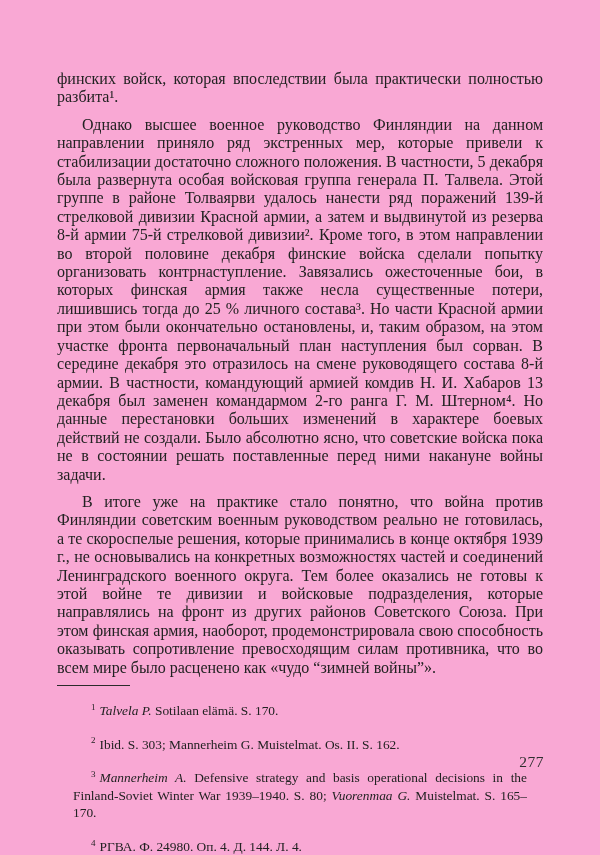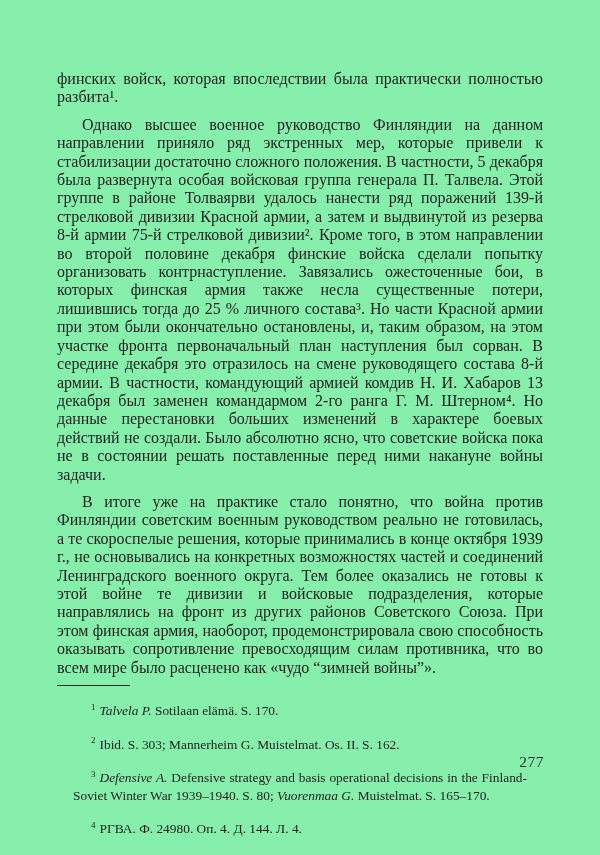--- a/index.html
+++ b/index.html
@@ -4,21 +4,21 @@
 <style>
   html, body {
     margin: 0;
     padding: 0;
     background: #ffffff;
   }
   .page {
     position: relative;
     width: 600px;
     height: 855px;
-    background: #86efac;
+    background: #f9a8d4;
     box-sizing: border-box;
     padding: 70px 57px 0 57px;
     font-family: "Liberation Serif", "DejaVu Serif", serif;
     color: #222222;
     overflow: hidden;
   }
   .body-text p {
     margin: 0;
     font-size: 16px;
     line-height: 18.4px;
@@ -75,20 +75,20 @@
       <p class="para">финских войск, которая впоследствии была практически полностью разбита¹.</p>
       <p class="para indent">Однако высшее военное руководство Финляндии на данном направлении приняло ряд экстренных мер, которые привели к стабилизации достаточно сложного положения. В частности, 5 декабря была развернута особая войсковая группа генерала П. Талвела. Этой группе в районе Толваярви удалось нанести ряд поражений 139-й стрелковой дивизии Красной армии, а затем и выдвинутой из резерва 8-й армии 75-й стрелковой дивизии². Кроме того, в этом направлении во второй половине декабря финские войска сделали попытку организовать контрнаступление. Завязались ожесточенные бои, в которых финская армия также несла существенные потери, лишившись тогда до 25 % личного состава³. Но части Красной армии при этом были окончательно остановлены, и, таким образом, на этом участке фронта первоначальный план наступления был сорван. В середине декабря это отразилось на смене руководящего состава 8-й армии. В частности, командующий армией комдив Н. И. Хабаров 13 декабря был заменен командармом 2-го ранга Г. М. Штерном⁴. Но данные перестановки больших изменений в характере боевых действий не создали. Было абсолютно ясно, что советские войска пока не в состоянии решать поставленные перед ними накануне войны задачи.</p>
       <p class="para indent">В итоге уже на практике стало понятно, что война против Финляндии советским военным руководством реально не готовилась, а те скороспелые решения, которые принимались в конце октября 1939 г., не основывались на конкретных возможностях частей и соединений Ленинградского военного округа. Тем более оказались не готовы к этой войне те дивизии и войсковые подразделения, которые направлялись на фронт из других районов Советского Союза. При этом финская армия, наоборот, продемонстрировала свою способность оказывать сопротивление превосходящим силам противника, что во всем мире было расценено как «чудо “зимней войны”».</p>
     </div>
 
   <div class="footnotes">
     <div class="fn-rule"></div>
     <div id="fn-list">
         <p class="footnote"><span class="fn-marker">1</span><span class="seg-italic">Talvela P.</span><span class="seg-roman"> Sotilaan elämä. S. 170.</span></p>
         <p class="footnote"><span class="fn-marker">2</span><span class="seg-roman">Ibid. S. 303; Mannerheim G. Muistelmat. Os. II. S. 162.</span></p>
-        <p class="footnote"><span class="fn-marker">3</span><span class="seg-italic">Defensive A.</span><span class="seg-roman"> Defensive strategy and basis operational decisions in the Finland-Soviet Winter War 1939–1940. S. 80; </span><span class="seg-italic">Vuorenmaa G.</span><span class="seg-roman"> Muistelmat. S. 165–170.</span></p>
+        <p class="footnote"><span class="fn-marker">3</span><span class="seg-italic">Mannerheim A.</span><span class="seg-roman"> Defensive strategy and basis operational decisions in the Finland-Soviet Winter War 1939–1940. S. 80; </span><span class="seg-italic">Vuorenmaa G.</span><span class="seg-roman"> Muistelmat. S. 165–170.</span></p>
         <p class="footnote"><span class="fn-marker">4</span><span class="seg-roman">РГВА. Ф. 24980. Оп. 4. Д. 144. Л. 4.</span></p>
       </div>
   </div>
 
   <div class="page-number">277</div>
 
 </div>
 
 </body></html>

